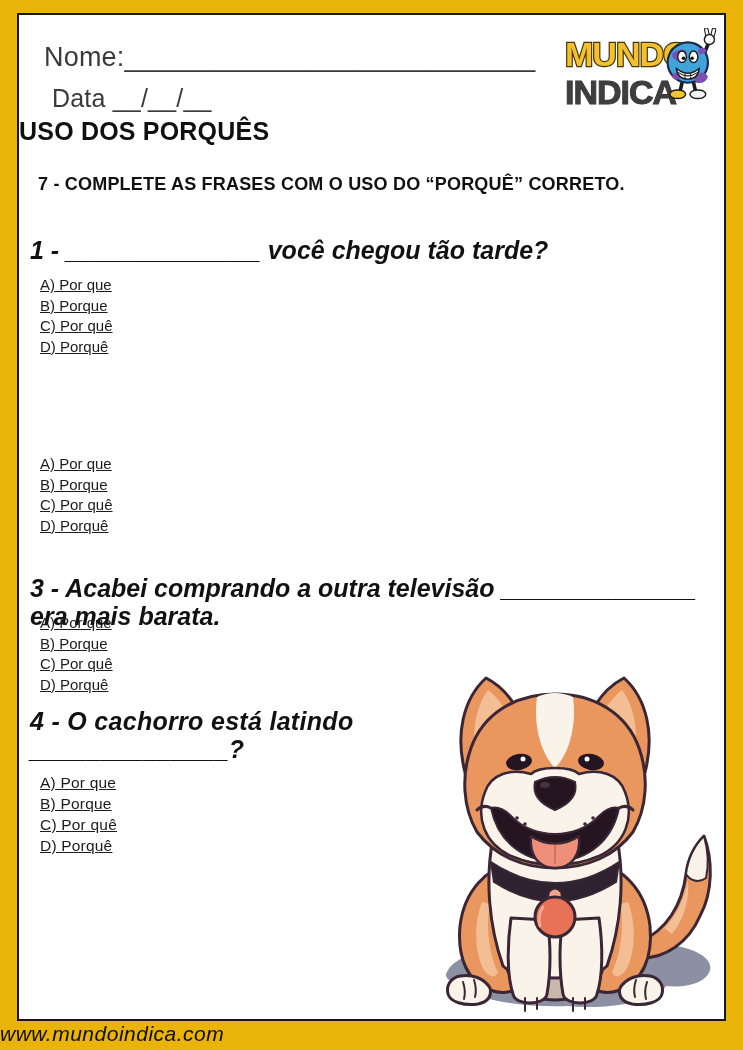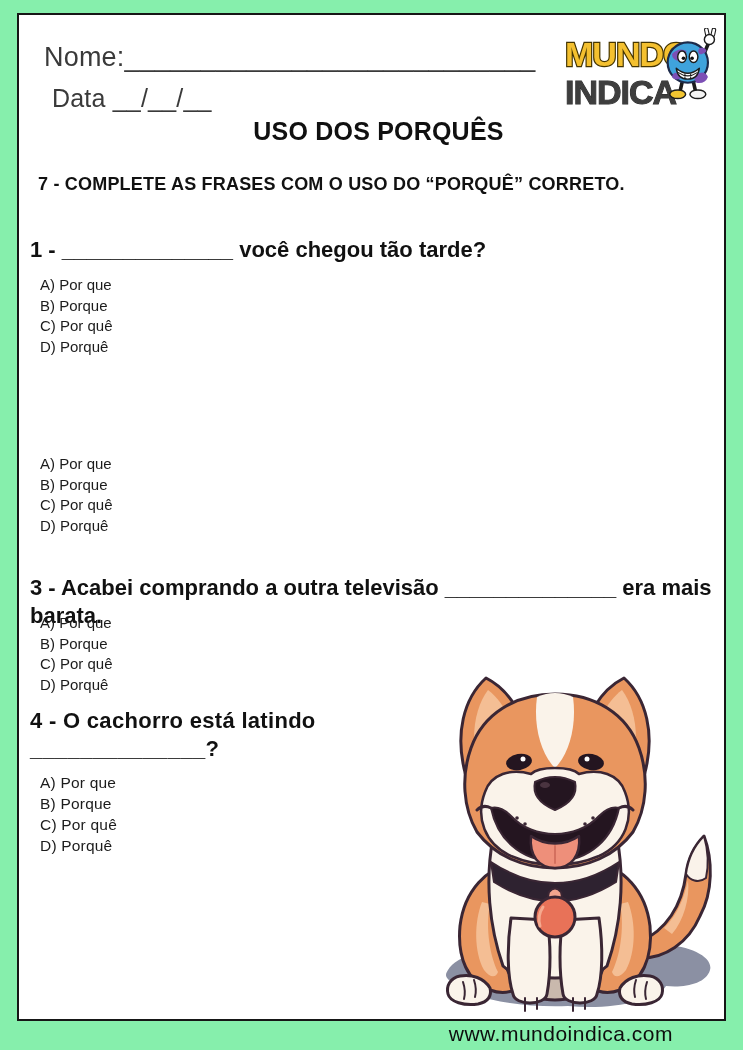--- a/index.html
+++ b/index.html
@@ -1,37 +1,37 @@
 <!DOCTYPE html>
 <html><head>
 <meta charset="utf-8">
 <style>
   html,body{margin:0;padding:0;background:#ffffff;}
-  .page{position:relative;width:743px;height:1050px;background:#86efac;overflow:hidden;
+  .page{position:relative;width:743px;height:1050px;background:#eab308;overflow:hidden;
         font-family:"Liberation Sans", sans-serif;color:#1f1f1f;}
   .frame{position:absolute;left:17px;top:13px;width:705px;height:1004px;border:2px solid #161616;background:#ffffff;}
   .hdr-name{position:absolute;left:44px;top:42px;font-size:27px;color:#3a3a3a;letter-spacing:.2px;white-space:nowrap;}
   .hdr-date{position:absolute;left:44px;top:84px;font-size:25px;color:#3a3a3a;letter-spacing:.2px;white-space:nowrap;margin-left:8px;}
   .blank{color:#3a3a3a;}
   .logo{position:absolute;left:563px;top:28px;width:162px;height:96px;}
-  .title{position:absolute;left:19px;top:117px;width:719px;text-align:center;font-size:25px;font-weight:bold;color:#101010;letter-spacing:.2px;}
+  .title{position:absolute;left:19px;top:117px;width:719px;text-align:left;font-size:25px;font-weight:bold;color:#101010;letter-spacing:.2px;}
   .instruction{position:absolute;left:38px;top:174px;width:660px;font-size:18px;font-weight:bold;color:#111;letter-spacing:.2px;}
-  .q-prompt{position:absolute;font-size:22px;font-weight:bold;color:#111;line-height:28px;}
+  .q-prompt{position:absolute;font-size:25px;font-weight:bold;color:#111;line-height:28px;font-style:italic;}
   .q-options{position:absolute;font-size:15px;color:#1c1c1c;line-height:20.5px;}
-  .q-options div{white-space:nowrap;}
+  .q-options div{white-space:nowrap;text-decoration:underline;}
   .q1-prompt{left:30px;top:236px;width:600px;}
   .q1-options{left:40px;top:275px;}
   .q2-prompt{left:30px;top:391px;width:682px;text-align:justify;}
   .q2-options{left:40px;top:454px;}
   .q3-prompt{left:30px;top:574px;width:690px;}
   .q3-options{left:40px;top:613px;}
   .q4-prompt{left:30px;top:707px;width:420px;letter-spacing:.3px;}
   .q4-options{left:40px;top:772px;font-size:15.5px;line-height:21px;letter-spacing:.2px;}
   .dog{position:absolute;left:432px;top:670px;width:310px;height:350px;}
-  .footer{position:absolute;left:0;top:1022px;width:673px;text-align:right;font-size:21px;color:#0d0d0d;letter-spacing:.5px;}
+  .footer{position:absolute;left:0;top:1022px;width:673px;text-align:left;font-size:21px;color:#0d0d0d;letter-spacing:.5px;font-style:italic;}
 </style>
 </head>
 <body>
 
 <div class="page">
   <div class="frame"></div>
 
   <div class="hdr-name"><span>Nome:</span><span class="blank">___________________________</span></div>
   <div class="hdr-date"><span>Data</span>&nbsp;<span class="blank">__/__/__</span></div>
 

